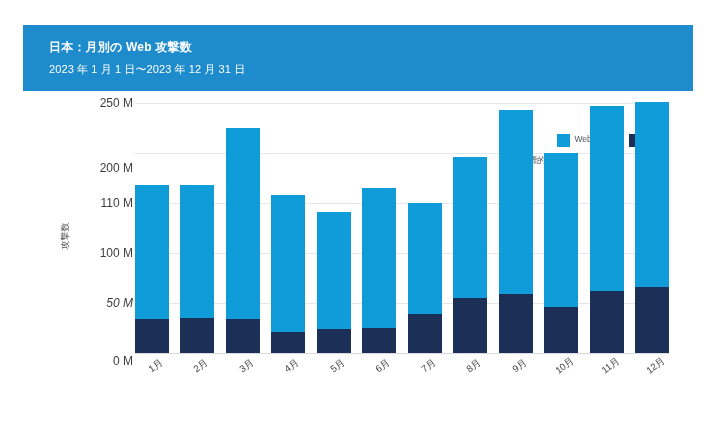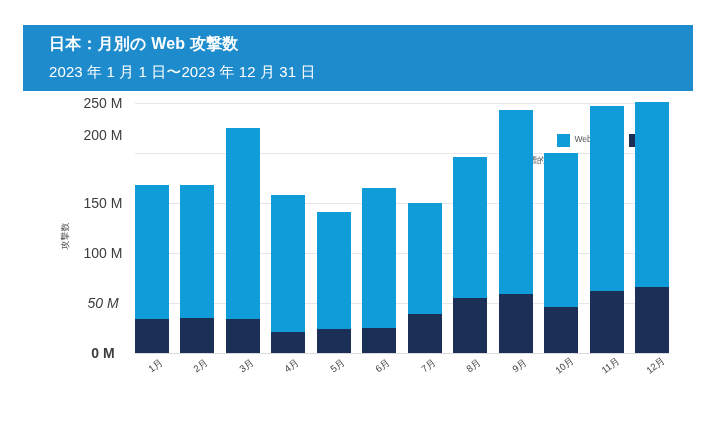--- a/index.html
+++ b/index.html
@@ -30,30 +30,30 @@
     display: flex;
     align-items: center;
     justify-content: space-between;
     padding: 0 22px 0 26px;
   }
 
   .header-text { display: flex; flex-direction: column; justify-content: center; }
 
   .title {
     color: #ffffff;
-    font-size: 16px;
+    font-size: 12px;
     font-weight: bold;
     letter-spacing: 0.2px;
     line-height: 1.35;
     white-space: nowrap;
   }
 
   .subtitle {
     color: #ffffff;
-    font-size: 15px;
+    font-size: 11px;
     font-weight: normal;
     letter-spacing: 0.1px;
     line-height: 1.5;
     margin-top: 6px;
     white-space: nowrap;
   }
 
   .logo { display: flex; align-items: center; }
 
   
@@ -97,22 +97,22 @@
     transform-origin: center center;
     font-size: 9px;
     color: #55565a;
     white-space: nowrap;
   }
 
   .ytick {
     position: absolute;
     right: 0;
     width: 60px;
-    text-align: center;
-    font-size: 14px;
+    text-align: right;
+    font-size: 12px;
     color: #3d3d3f;
     transform: translateY(-50%);
     white-space: nowrap;
   }
   .ytick-holder {
     position: absolute;
     left: 48px;
     top: 0;
     width: 62px;
     height: 310px;
@@ -212,25 +212,25 @@
         <span class="legend-swatch seg-api"></span>
         <span class="legend-label">API</span>
       </span>
     </div>
 
     <div class="plot-wrap">
 
       <div class="ylabel">攻撃数</div>
 
       <div class="ytick-holder">
-          <div class="ytick" style="top: 262px; font-weight: bold;">0 M</div>
+          <div class="ytick" style="top: 270px;">0 M</div>
           <div class="ytick" style="top: 212px; font-style: italic;">50 M</div>
           <div class="ytick" style="top: 162px;">100 M</div>
-          <div class="ytick" style="top: 112px;">150 M</div>
-          <div class="ytick" style="top: 44px;">200 M</div>
+          <div class="ytick" style="top: 112px;">110 M</div>
+          <div class="ytick" style="top: 77px;">200 M</div>
           <div class="ytick" style="top: 12px;">250 M</div>
         </div>
 
       <div class="gridlines">
           <div class="baseline" style="top: 262px;"></div>
           <div class="gridline" style="top: 212px;"></div>
           <div class="gridline" style="top: 162px;"></div>
           <div class="gridline" style="top: 112px;"></div>
           <div class="gridline" style="top: 62px;"></div>
           <div class="gridline" style="top: 12px;"></div>

